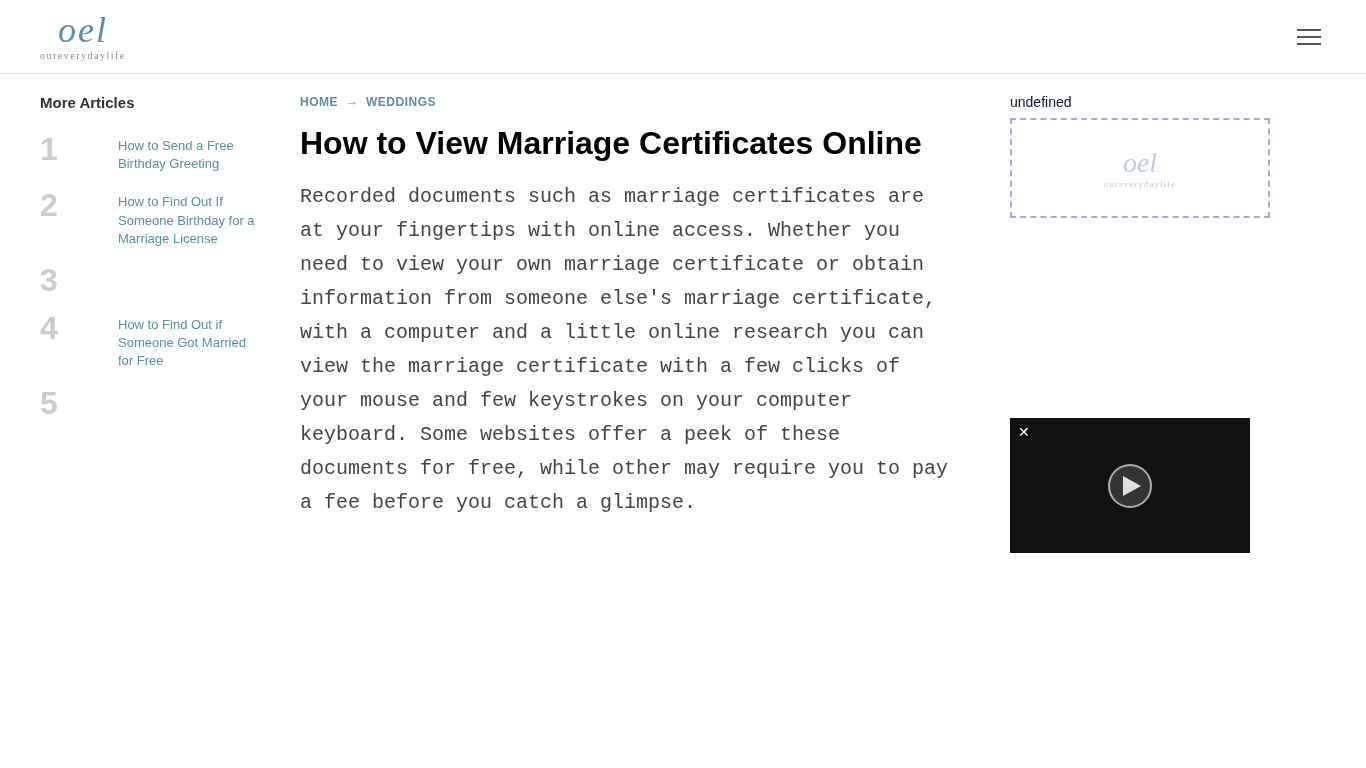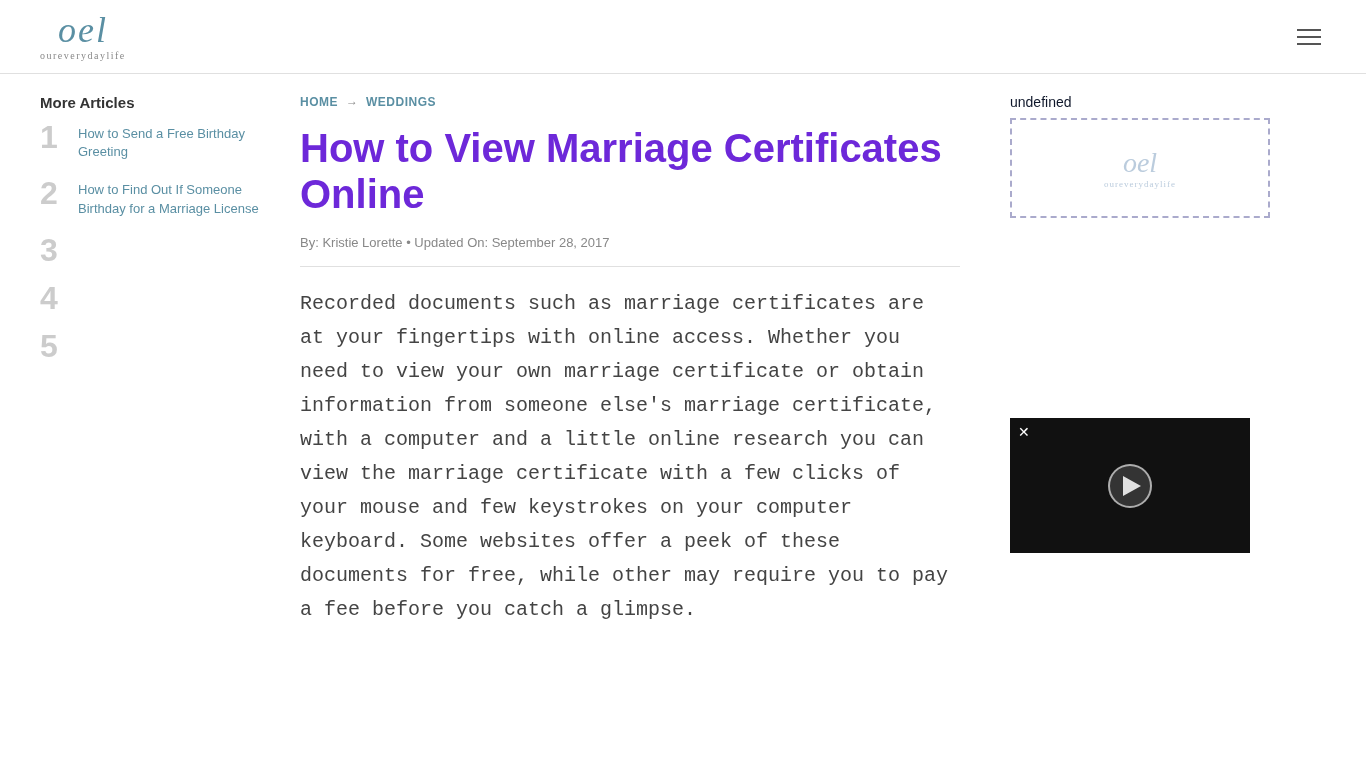--- a/index.html
+++ b/index.html
@@ -62,21 +62,21 @@
     .sidebar {
       width: 280px;
       flex-shrink: 0;
       padding: 20px 20px 20px 40px;
     }
     .more-articles-title {
       font-family: Arial, sans-serif;
       font-size: 15px;
       font-weight: bold;
       color: #333;
-      margin-bottom: 14px;
+      margin-bottom: 26px;
     }
     .article-list {
       list-style: none;
     }
     .article-item {
       display: flex;
       align-items: flex-start;
       margin-bottom: 20px;
       gap: 10px;
     }
@@ -88,20 +88,21 @@
       line-height: 1;
       min-width: 28px;
       margin-top: -4px;
     }
     .article-link {
       font-family: Arial, sans-serif;
       font-size: 13px;
       color: #5a8fa3;
       text-decoration: none;
       line-height: 1.4;
+      margin-left: 40px;
     }
 
     
     .main-content {
       flex: 1;
       padding: 20px 40px 40px 20px;
       max-width: 720px;
     }
 
     .breadcrumb {
@@ -119,23 +120,23 @@
       font-weight: 600;
       letter-spacing: 0.5px;
     }
     .breadcrumb-arrow {
       font-size: 12px;
       color: #888;
     }
 
     .article-title {
       font-family: Arial, sans-serif;
-      font-size: 40px;
+      font-size: 32px;
       font-weight: 900;
-      color: #6d28d9;
+      color: #000000;
       line-height: 1.15;
       margin-bottom: 18px;
     }
 
     .article-meta {
       font-family: Arial, sans-serif;
       font-size: 13px;
       color: #888;
       margin-bottom: 20px;
       border-bottom: 1px solid #e0e0e0;
@@ -257,39 +258,39 @@
         <span class="article-number">2</span>
         <a class="article-link" href="#">How to Find Out If Someone Birthday for a Marriage License</a>
       </li>
 
       <li class="article-item">
         <span class="article-number">3</span>
       </li>
 
       <li class="article-item">
         <span class="article-number">4</span>
+        <a class="article-link" href="#">How to Find Out if Someone Got Married for Free</a>
       </li>
 
       <li class="article-item">
         <span class="article-number">5</span>
       </li>
 
     </ul>
   </aside>
 
   <main class="main-content">
     <nav class="breadcrumb">
       <a href="#">HOME</a>
       <span class="breadcrumb-arrow">→</span>
       <a href="#">WEDDINGS</a>
     </nav>
 
     <h1 class="article-title">How to View Marriage Certificates Online</h1>
 
-    <div class="article-meta">By: Kristie Lorette  •  Updated On: September 28, 2017</div>
 
     <div class="article-body">Recorded documents such as marriage certificates are at your fingertips with online access. Whether you need to view your own marriage certificate or obtain information from someone else's marriage certificate, with a computer and a little online research you can view the marriage certificate with a few clicks of your mouse and few keystrokes on your computer keyboard. Some websites offer a peek of these documents for free, while other may require you to pay a fee before you catch a glimpse.</div>
   </main>
 
   <aside class="right-sidebar">
     <div class="ad-label">undefined</div>
     <div class="ad-placeholder">
       <div class="ad-logo">
         <span class="ad-logo-text">oel</span>
         <span class="ad-logo-sub">oureverydaylife</span>

